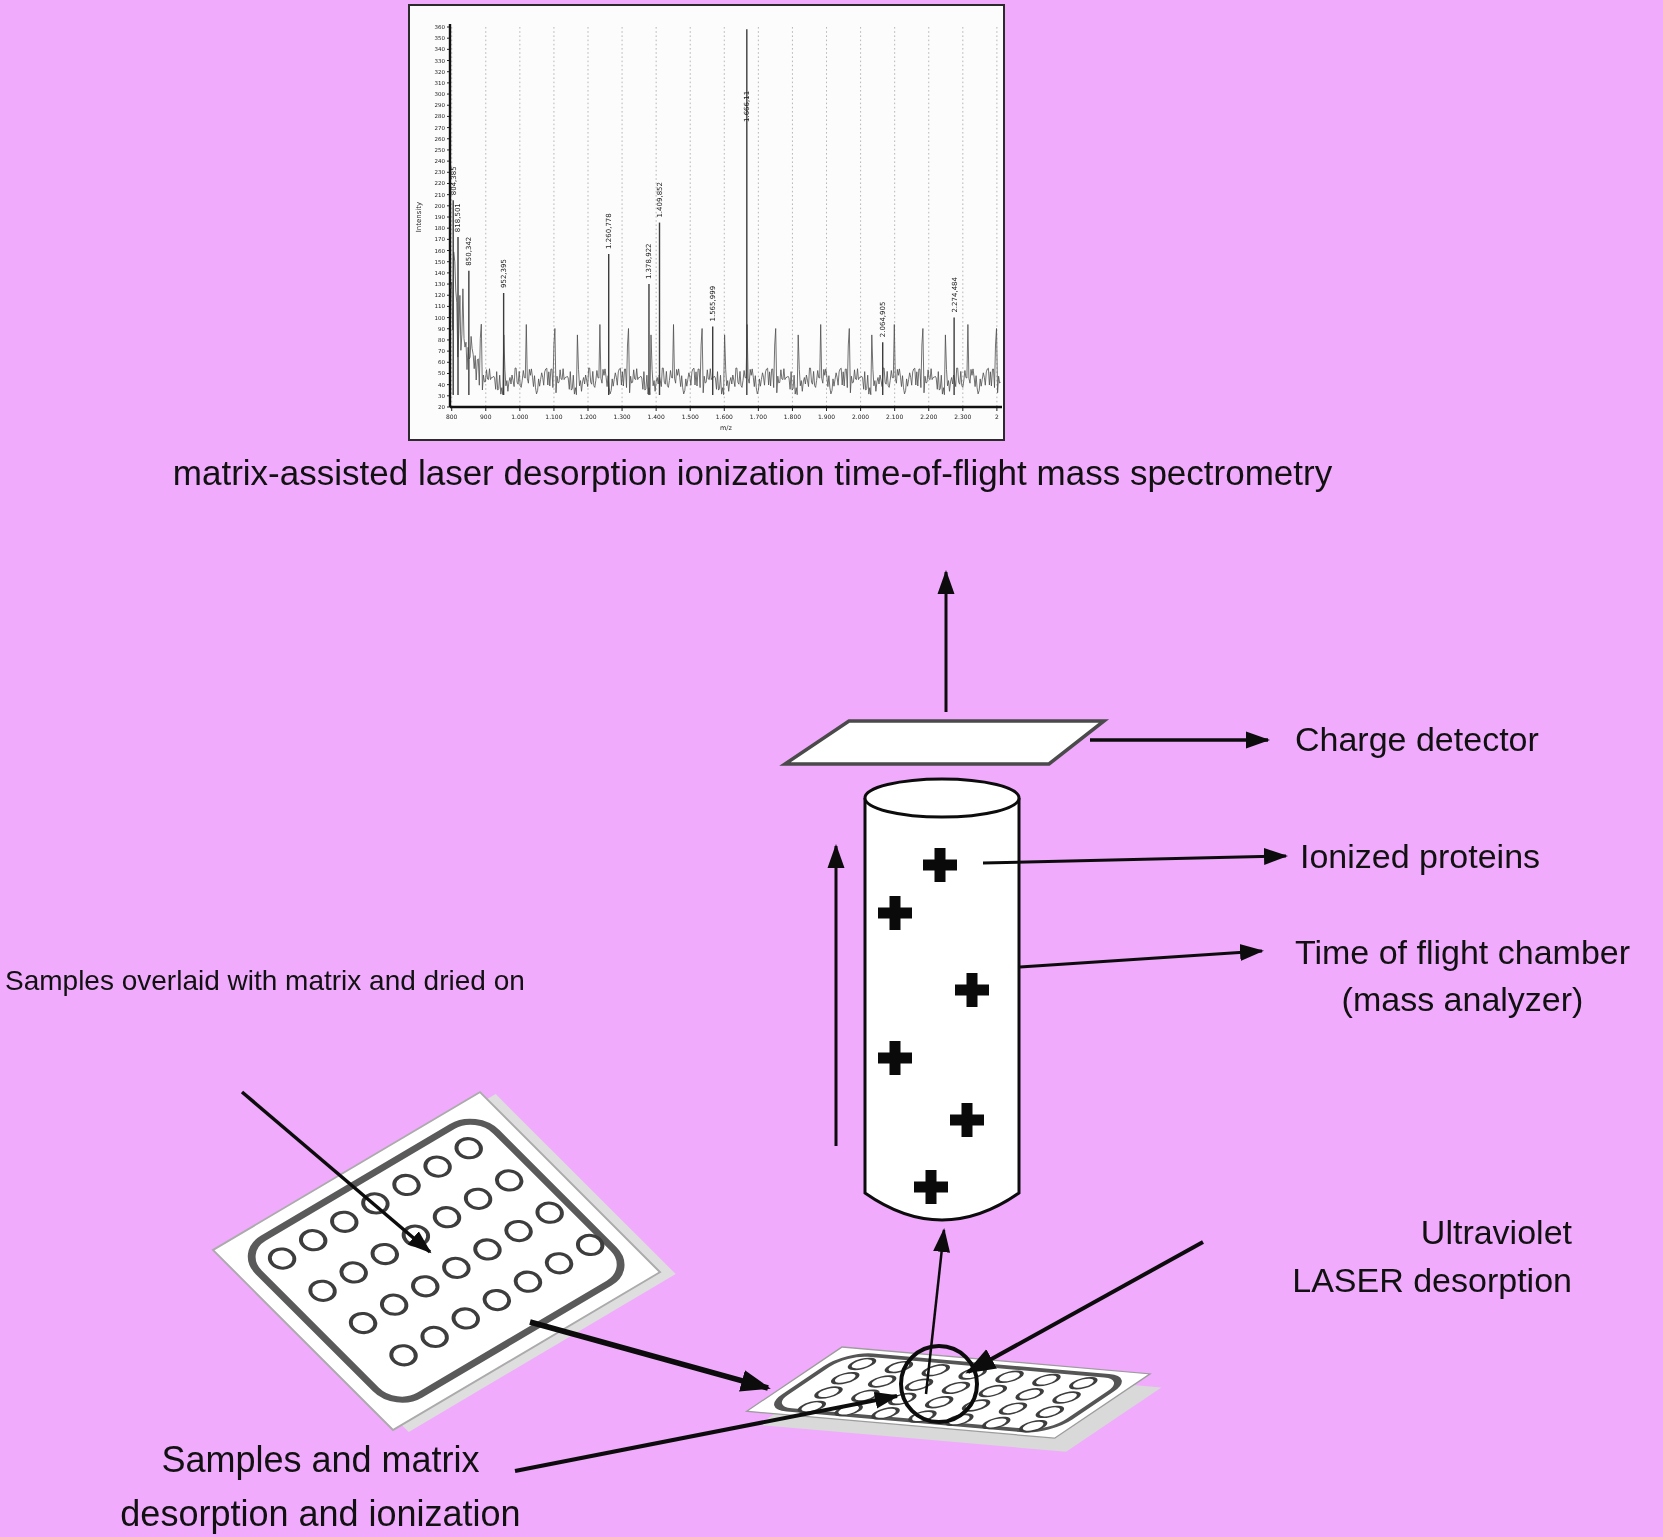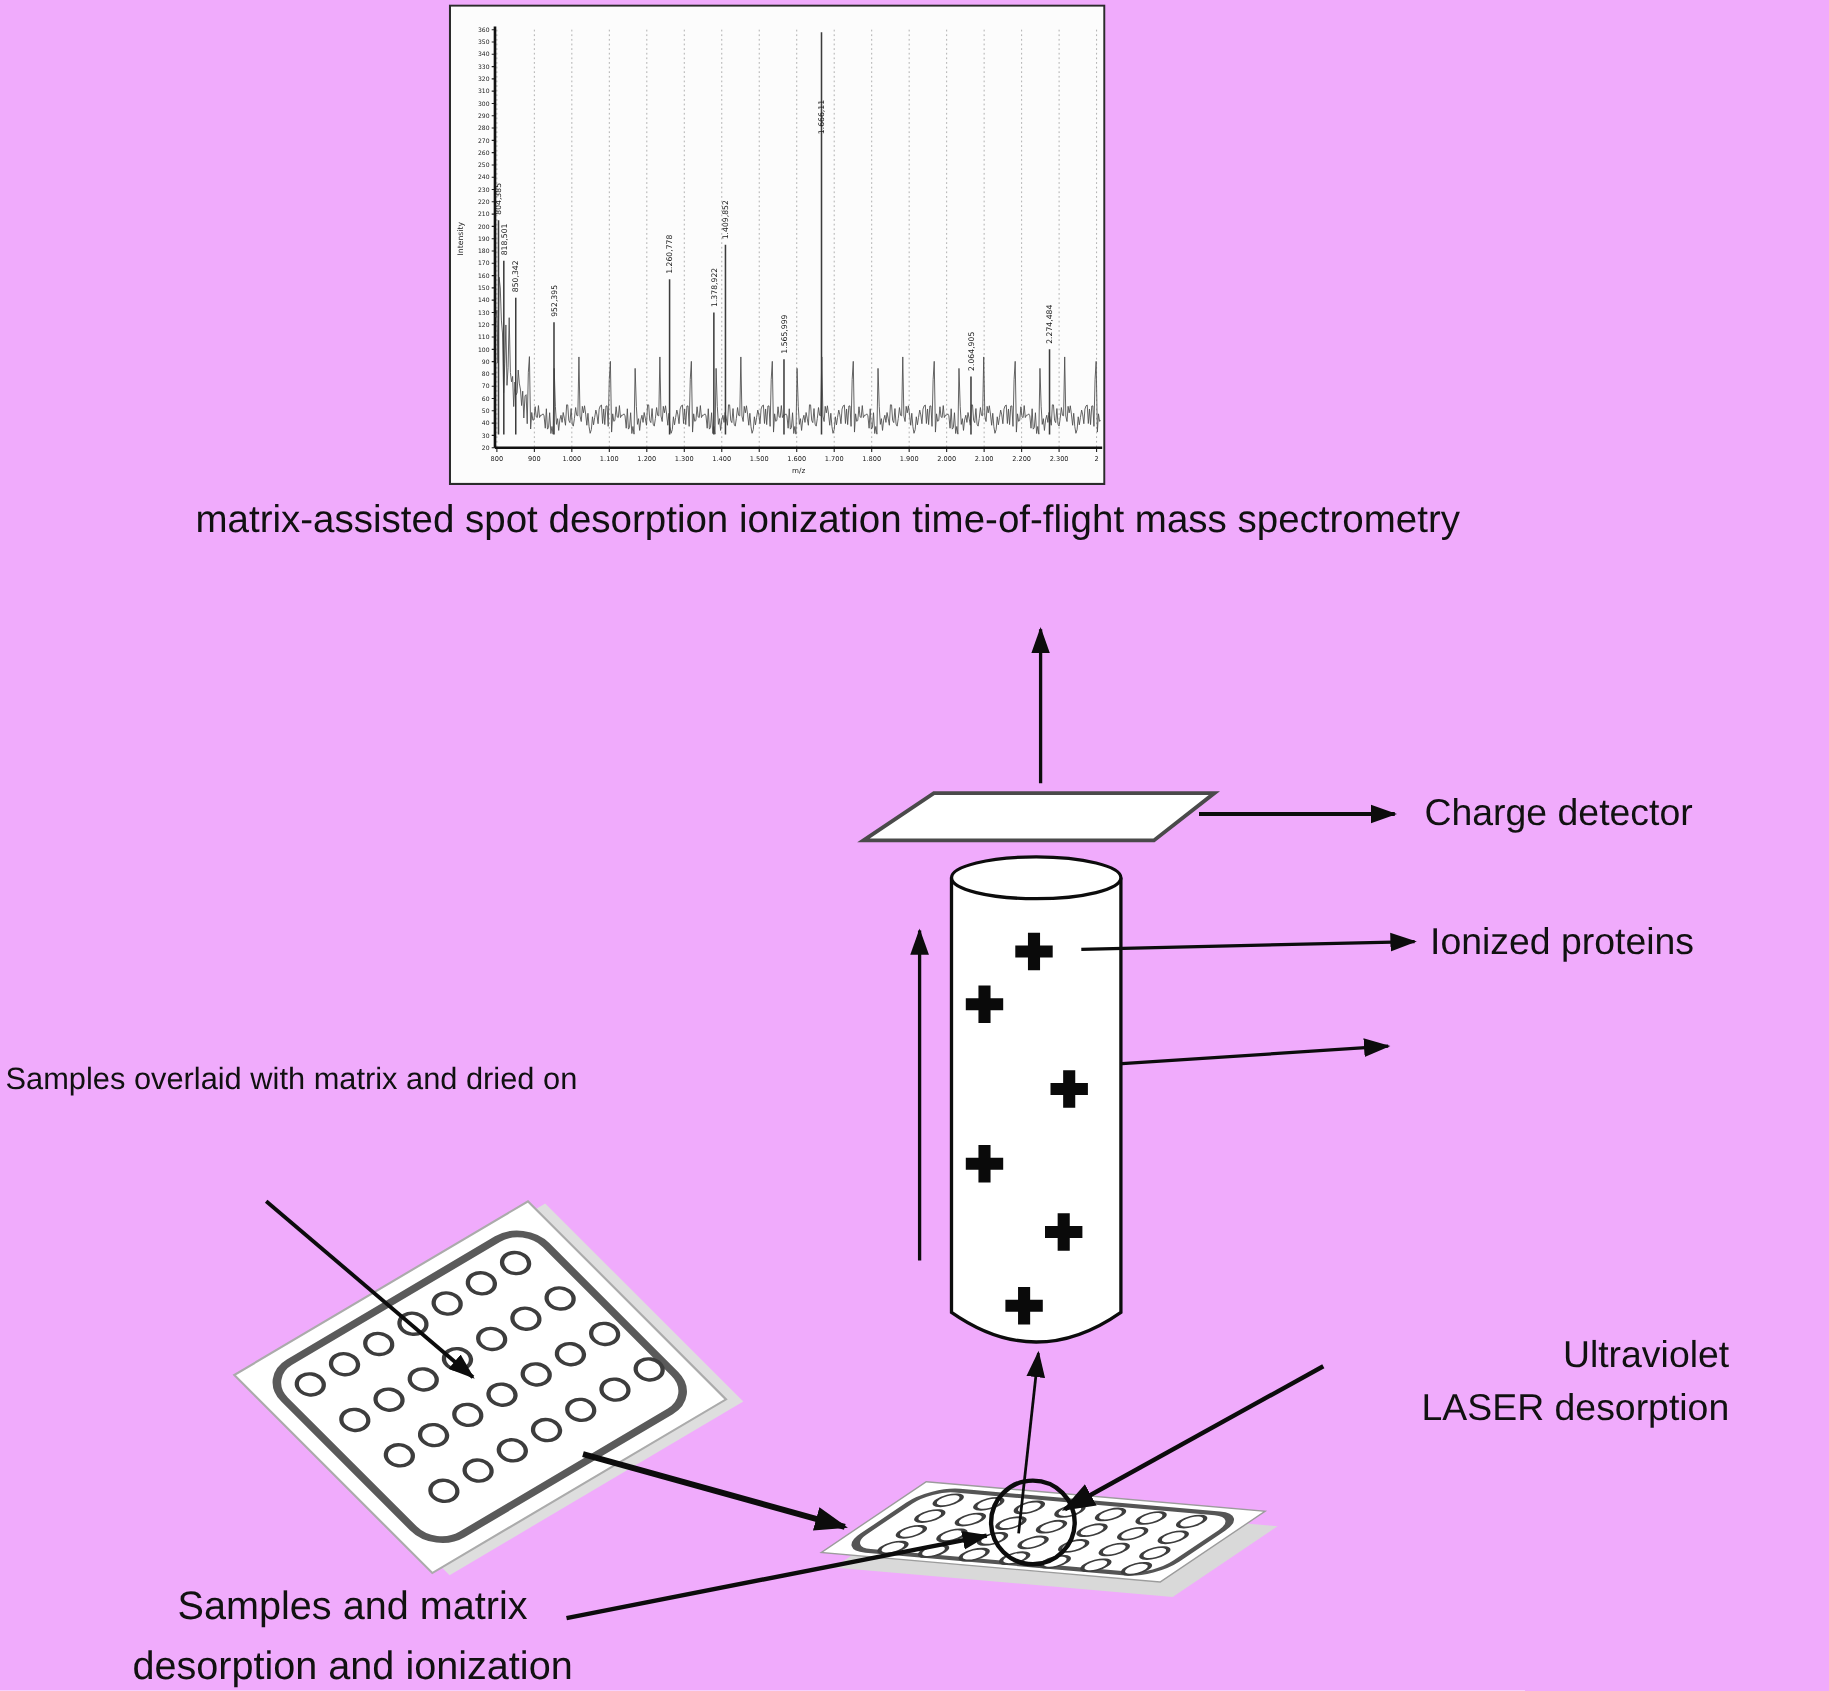--- a/index.html
+++ b/index.html
@@ -169,21 +169,21 @@
         <line x1="474.7083703703704" y1="391" x2="474.7083703703704" y2="338.1764705882353" stroke="#3c3c3c" stroke-width="1.4"></line>
         <text x="477.2083703703704" y="333.1764705882353" font-size="7" fill="#1c1c1c" font-family="&quot;DejaVu Sans&quot;,sans-serif" transform="rotate(-90 477.2083703703704 333.1764705882353)">2.064,905</text>
         <line x1="546.1204740740741" y1="391" x2="546.1204740740741" y2="313.5882352941177" stroke="#3c3c3c" stroke-width="1.4"></line>
         <text x="548.6204740740741" y="308.5882352941177" font-size="7" fill="#1c1c1c" font-family="&quot;DejaVu Sans&quot;,sans-serif" transform="rotate(-90 548.6204740740741 308.5882352941177)">2.274,484</text>
         <text x="13" y="213" font-size="7" fill="#222" text-anchor="middle" font-family="&quot;DejaVu Sans&quot;,sans-serif" transform="rotate(-90 13 213)">Intensity</text>
         <text x="318" y="426" font-size="6.5" fill="#222" text-anchor="middle" font-family="&quot;DejaVu Sans&quot;,sans-serif">m/z</text>
       </g>
   </svg>
 
   <div class="lbl caption">
-    <div>matrix-assisted spot desorption ionization time-of-flight mass spectrometry</div>
+    <div>matrix-assisted laser desorption ionization time-of-flight mass spectrometry</div>
   </div>
 
   <svg id="diagram-svg" width="1663" height="1537" viewBox="0 0 1663 1537">
     <defs>
       <marker id="ah" markerUnits="userSpaceOnUse" markerWidth="26" markerHeight="20" refX="22" refY="10" orient="auto">
         <path d="M0,1.5 L24,10 L0,18.5 Z" fill="#0c0c0c"></path>
       </marker>
       <marker id="ahb" markerUnits="userSpaceOnUse" markerWidth="34" markerHeight="26" refX="27" refY="13" orient="auto">
         <path d="M0,2 L30,13 L0,24 Z" fill="#0c0c0c"></path>
       </marker>
@@ -286,20 +286,24 @@
     <line x1="836" y1="1146" x2="836" y2="846" stroke="#0c0c0c" stroke-width="3" marker-end="url(#ah)"></line>
     <line x1="242" y1="1092" x2="430" y2="1252" stroke="#0c0c0c" stroke-width="3.5" marker-end="url(#ah)"></line>
     <line x1="530" y1="1322" x2="768" y2="1388" stroke="#0c0c0c" stroke-width="5.5" marker-end="url(#ahb)"></line>
     <line x1="1203" y1="1242" x2="968" y2="1372" stroke="#0c0c0c" stroke-width="4" marker-end="url(#ahb)"></line>
     <line x1="515" y1="1471" x2="897" y2="1396" stroke="#0c0c0c" stroke-width="4" marker-end="url(#ah)"></line>
     <line x1="926" y1="1394" x2="944" y2="1230" stroke="#0c0c0c" stroke-width="2.5" marker-end="url(#ah)"></line>
   </svg>
 
   <div class="lbl charge">Charge detector</div>
   <div class="lbl ionized">Ionized proteins</div>
+  <div class="lbl tof">
+    <div>Time of flight chamber</div>
+    <div>(mass analyzer)</div>
+  </div>
   <div class="lbl leftblock">
     <div>Samples overlaid with matrix and dried on</div>
   </div>
   <div class="lbl uv">
     <div>Ultraviolet</div>
     <div>LASER desorption</div>
   </div>
   <div class="lbl desorp">
     <div>Samples and matrix</div>
     <div>desorption and ionization</div>

